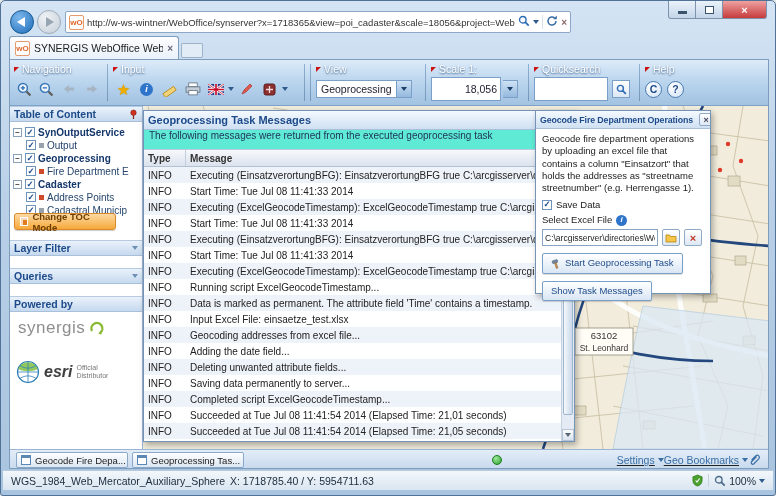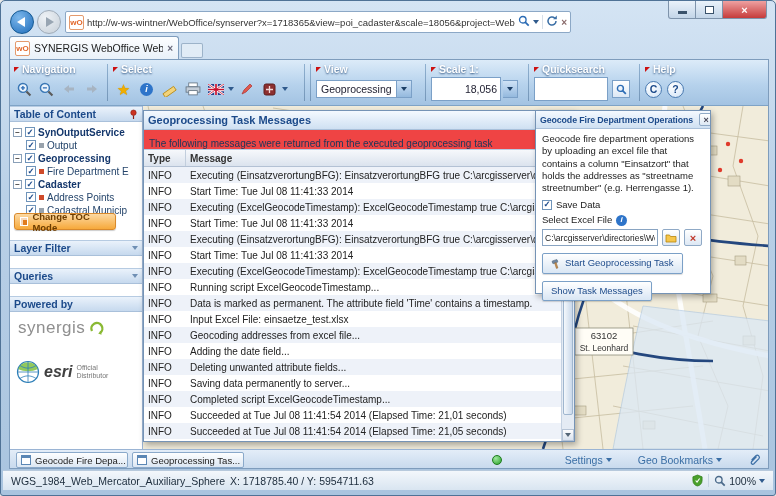--- a/index.html
+++ b/index.html
@@ -52,21 +52,21 @@
 
   
   .page { position:absolute; left:8px; top:58px; width:760px; height:410px; background:#fff;
     border:1px solid #7e9cbc; overflow:hidden; }
 
   
   .ribbon { position:absolute; left:0; top:0; width:758px; height:46px;
     background:linear-gradient(180deg,#dcebf9 0%,#b6d2ec 55%,#a3c3e2 100%);
     border-bottom:1px solid #7fa3c6; display:flex; align-items:stretch; padding:2px 4px 2px 4px; gap:5px; }
   .rgroup { display:flex; flex-direction:column; }
-  .rlabel { display:flex; align-items:center; gap:3px; height:14px; font-size:10.5px; font-weight:bold;
+  .rlabel { display:flex; align-items:center; gap:3px; height:14px; font-size:10.5px; font-weight:normal;
     color:#fff; text-shadow:0 1px 2px rgba(10,50,100,.75); }
   .rflag { width:0; height:0; border-top:5px solid #cc1111; border-right:5px solid transparent; }
   .ricons { display:flex; align-items:center; gap:2px; height:26px; }
   .ticon { width:21px; height:21px; display:flex; align-items:center; justify-content:center; border-radius:2px; }
   .rsep { width:1px; background:linear-gradient(#8fb0d0,#7496b8); margin:2px 0; }
   .caret { width:0; height:0; border-left:3px solid transparent; border-right:3px solid transparent;
     border-top:4px solid #2f5挂; border-top:4px solid #2f5a8c; }
   .star-glyph { color:#f0ad00; font-size:15px; line-height:15px; text-shadow:0 0 1px #a97c00; }
   .dd { display:flex; height:18px; border:1px solid #7ba0c7; background:#fff; align-items:center; width:96px; }
   .dd-text { flex:1; padding:0 4px; font-size:10.5px; color:#223; white-space:nowrap; overflow:hidden; }
@@ -120,22 +120,22 @@
     background:linear-gradient(#f4f9ff,#cfe0f2); border-bottom:1px solid #a9c0da;
     color:#1c4a8a; font-weight:bold; }
   .fwin-title .sp { flex:1; }
   .wbtn { width:14px; height:13px; min-width:14px; border:1px solid #8fa9c6;
     background:linear-gradient(#fff,#dde8f4); display:flex; align-items:center; justify-content:center;
     font-size:9px; color:#445; border-radius:2px; font-weight:bold; }
   .wbtn .max-glyph { width:7px; height:6px; border:1.2px solid #445; }
 
   .msg-win { left:133px; top:50px; width:432px; height:332px; }
   .msg-win .fwin-title { height:19px; font-size:11px; }
-  .msg-info { height:20px; background:#ef4444; border-bottom:1px solid #b9cbe2; display:flex;
-    align-items:flex-end; padding:0 5px; font-size:10px; color:#20365a; white-space:nowrap; overflow:hidden; }
+  .msg-info { height:20px; background:#5eead4; border-bottom:1px solid #b9cbe2; display:flex;
+    align-items:flex-start; padding:0 5px; font-size:10px; color:#20365a; white-space:nowrap; overflow:hidden; }
   .mcolhead { display:flex; height:17px; background:linear-gradient(#f6f8fb,#dbe3ee);
     border-bottom:1px solid #b3c1d4; font-weight:bold; font-size:10px; color:#333; align-items:center; }
   .mtype-h { width:42px; padding-left:4px; border-right:1px solid #c2cedd; height:100%; display:flex; align-items:center; }
   .mmsg-h { flex:1; padding-left:4px; }
   .mrows { position:absolute; left:0; top:56px; right:13px; bottom:0; overflow:hidden; }
   .mrow { display:flex; align-items:center; height:16px; font-size:10px; color:#222; }
   .mrow:nth-child(odd) { background:#eef2f9; }
   .mtype { width:42px; min-width:42px; padding-left:4px; }
   .mmsg { flex:1; padding-left:4px; white-space:nowrap; overflow:hidden; }
   .msb { position:absolute; top:56px; right:0; width:13px; bottom:0; background:#e4ebf4; border-left:1px solid #c5d2e2; }
@@ -165,21 +165,21 @@
   
   .page-footer { position:absolute; left:0; top:389px; width:758px; height:20px;
     background:linear-gradient(#e3edf8,#c7d9ed); border-top:1px solid #9ab4d4; }
   .task-item { position:absolute; top:2px; height:16px; width:112px; display:flex; align-items:center; gap:4px;
     padding:0 4px; background:linear-gradient(#fdfeff,#dce7f3); border:1px solid #8aa9ca; border-radius:2px;
     font-size:9.5px; color:#222; white-space:nowrap; overflow:hidden; }
   .titem-icon { width:10px; height:10px; min-width:10px; border:1px solid #5b87b5; background:#fff;
     border-top:3px solid #5b87b5; }
   .status-dot { position:absolute; left:482px; top:5px; width:10px; height:10px; border-radius:50%;
     background:radial-gradient(circle at 35% 30%,#9fe89f,#28a228); border:1px solid #1d7a1d; }
-  .foot-right { position:absolute; right:6px; top:0; height:20px; display:flex; align-items:center; gap:26px; }
+  .foot-right { position:absolute; right:6px; top:0; height:20px; display:flex; align-items:center; gap:0;text-decoration:underline; }
   .flink { display:flex; align-items:center; gap:3px; color:#3a6ea5; font-size:10.5px; }
   .flink .caret { border-top-color:#3a6ea5; }
 
   
   .statusbar { position:absolute; left:2px; right:2px; top:469px; height:20px;
     background:linear-gradient(#f3f7fb,#d9e5f1); border-top:1px solid #b7c9dc;
     display:flex; align-items:center; padding:0 8px; gap:5px; font-size:10.5px; color:#1b2b3b; }
   .sb-right { margin-left:auto; display:flex; align-items:center; gap:5px; }
   .sb-sep { width:1px; height:13px; background:#c6d4e2; }
 </style>
@@ -269,21 +269,21 @@
                 <path d="M7,1 L12,5 L7,9 L7,6.5 L2,6.5 L2,3.5 L7,3.5 Z" fill="#a7b4c2"></path>
               </svg>
             </span>
         </div>
       </div>
       <i class="rsep"></i>
 
       <div class="rgroup" style="width:186px">
         <div class="rlabel">
             <i class="rflag"></i>
-            <span>Select</span>
+            <span>Input</span>
           </div>
         <div class="ricons">
           <span class="ticon">
               <span class="star-glyph">★</span>
             </span>
           <span class="ticon">
               <span class="iicon" style="width:13px;height:13px;font-size:9px">i</span>
             </span>
           <span class="ticon">
               <svg width="16" height="16" viewBox="0 0 16 16">

